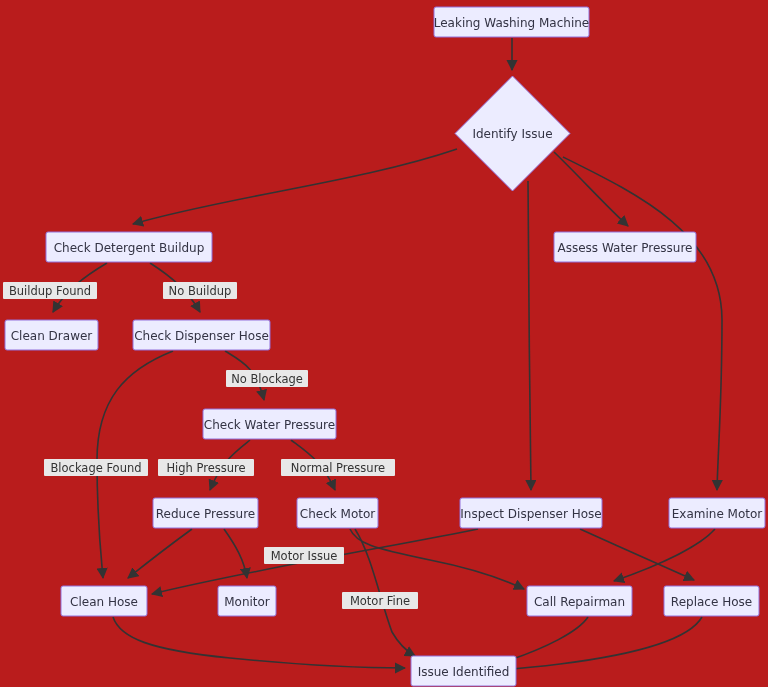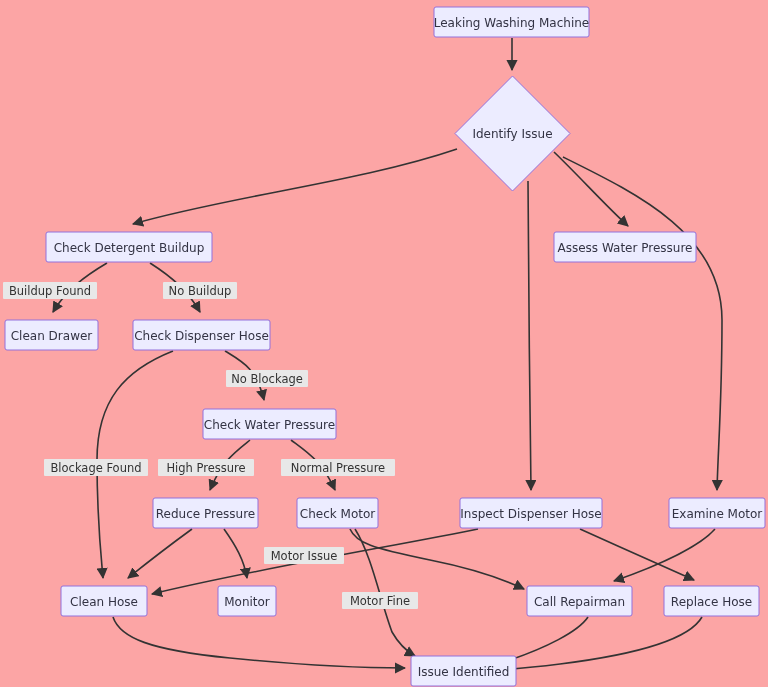--- a/index.html
+++ b/index.html
@@ -10,21 +10,21 @@
   body {
     width: 768px;
     height: 687px;
     overflow: hidden;
     font-family: "DejaVu Sans", sans-serif;
   }
   #flowchart-root {
     position: relative;
     width: 768px;
     height: 687px;
-    background: #fca5a5;
+    background: #b91c1c;
     text-align: center;
   }
   svg#diagram {
     display: block;
     width: 768px;
     height: 687px;
   }
   .node-shape {
     fill: #ececff;
     stroke: #9370db;

